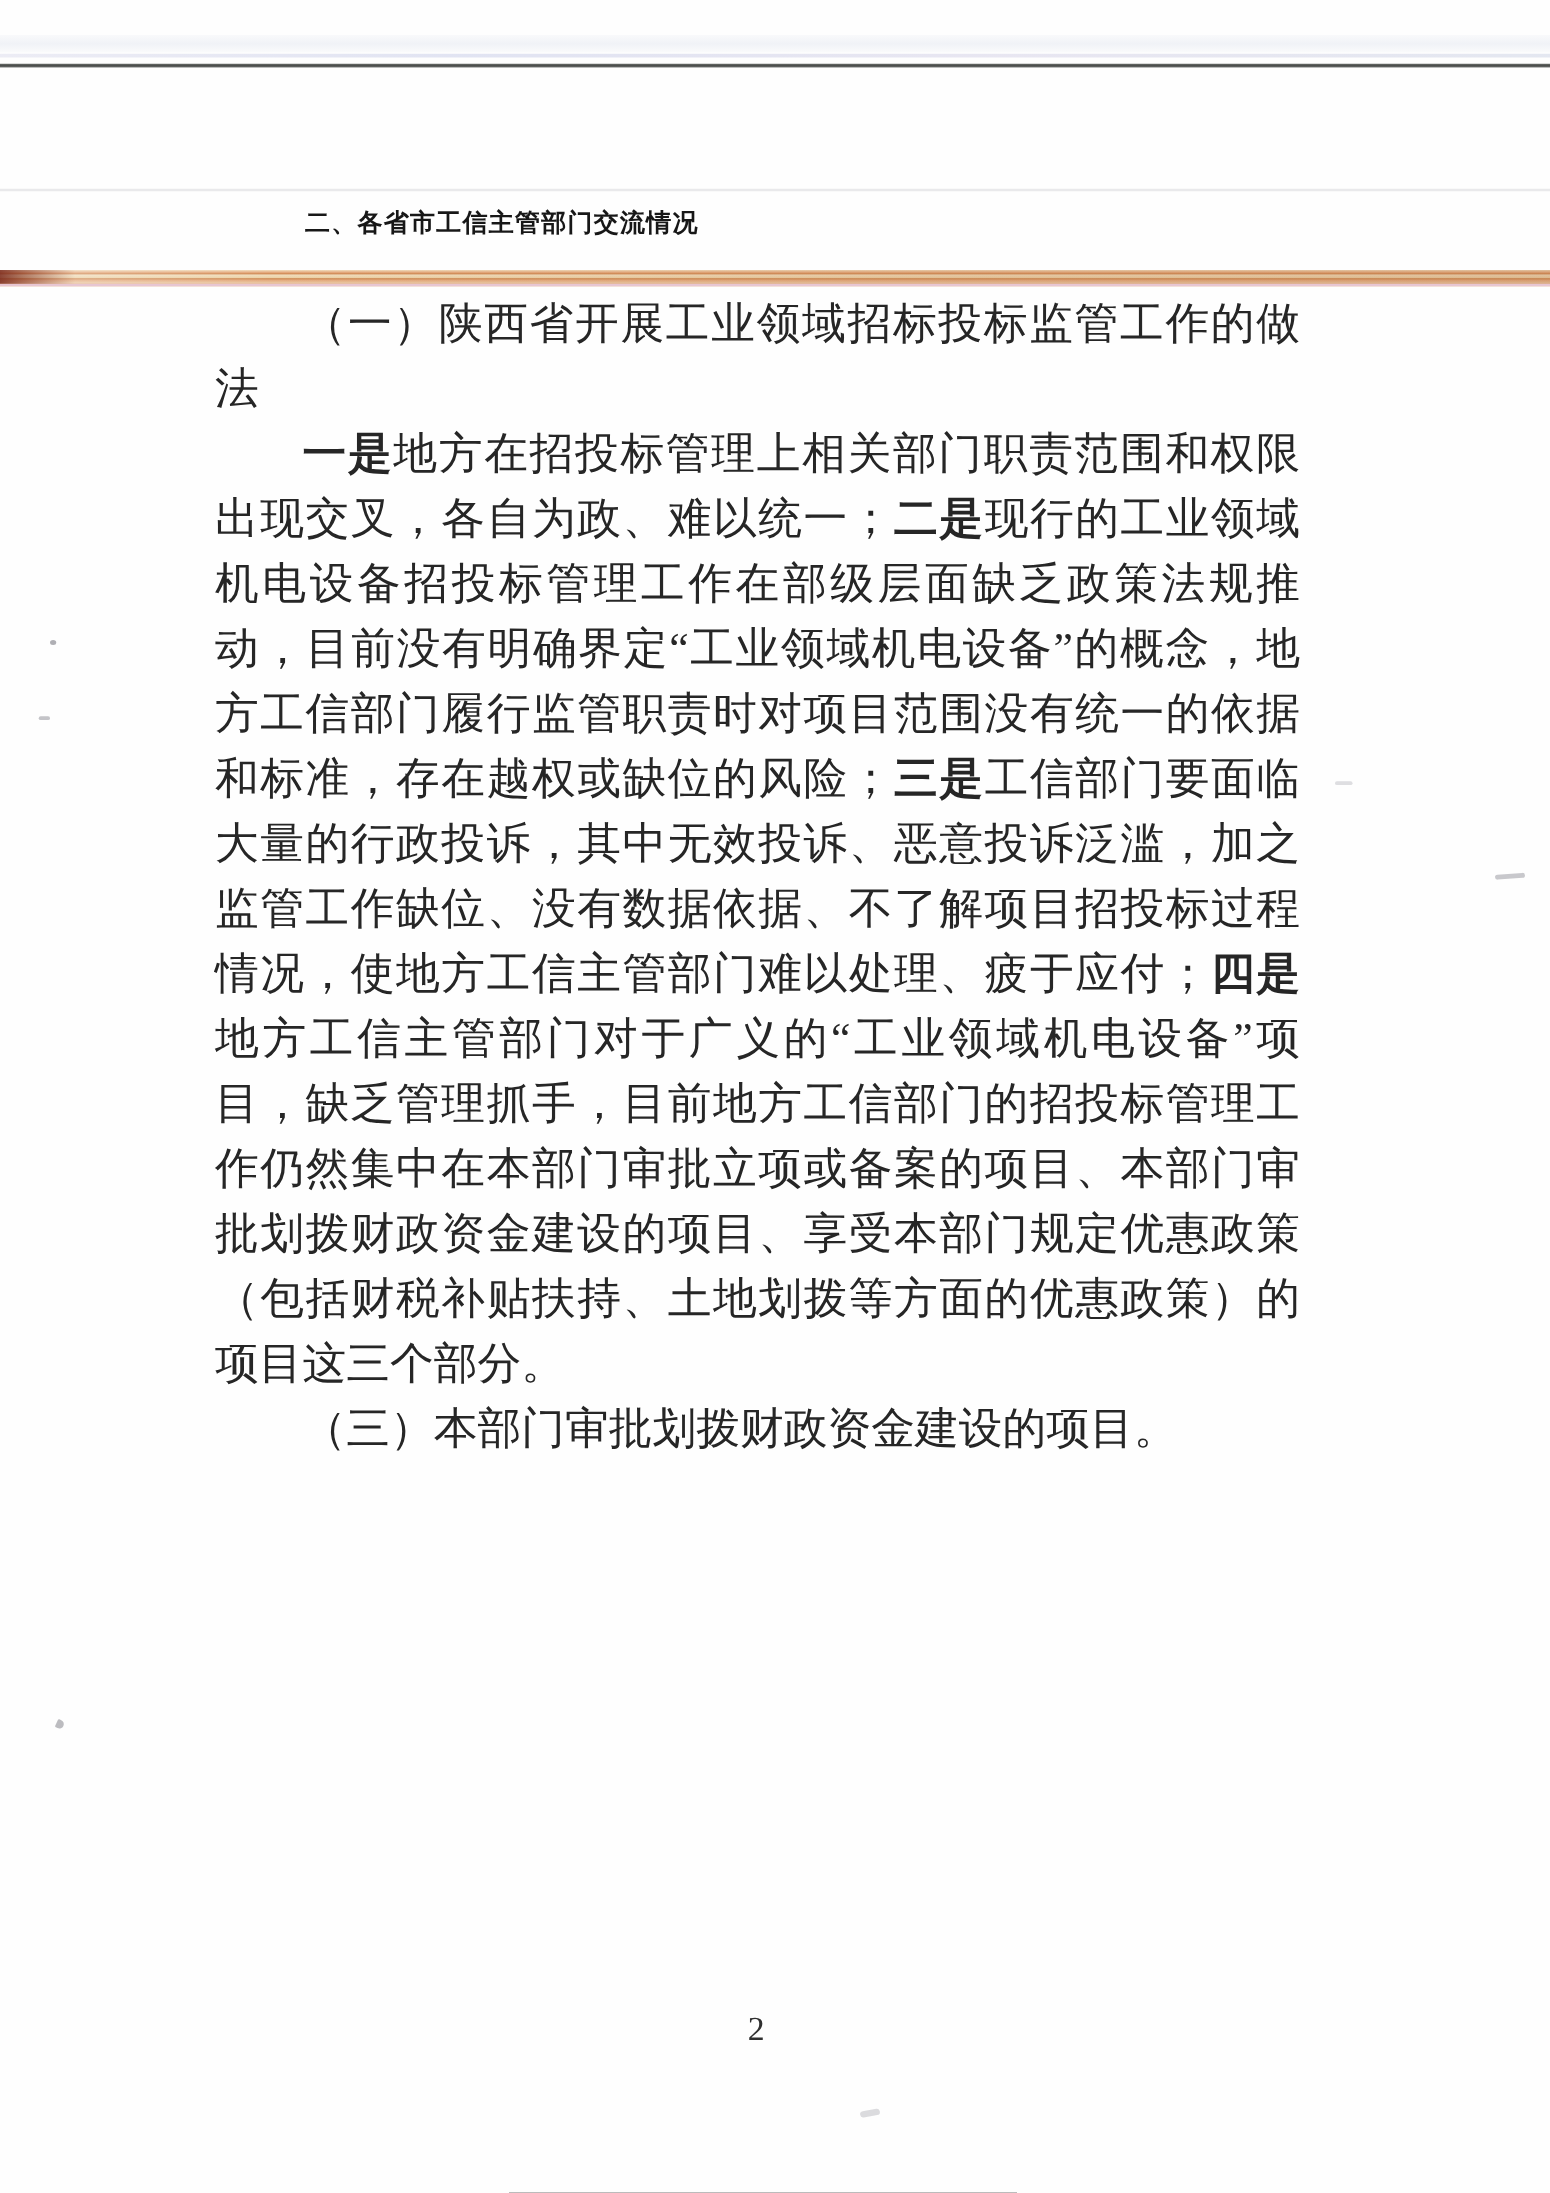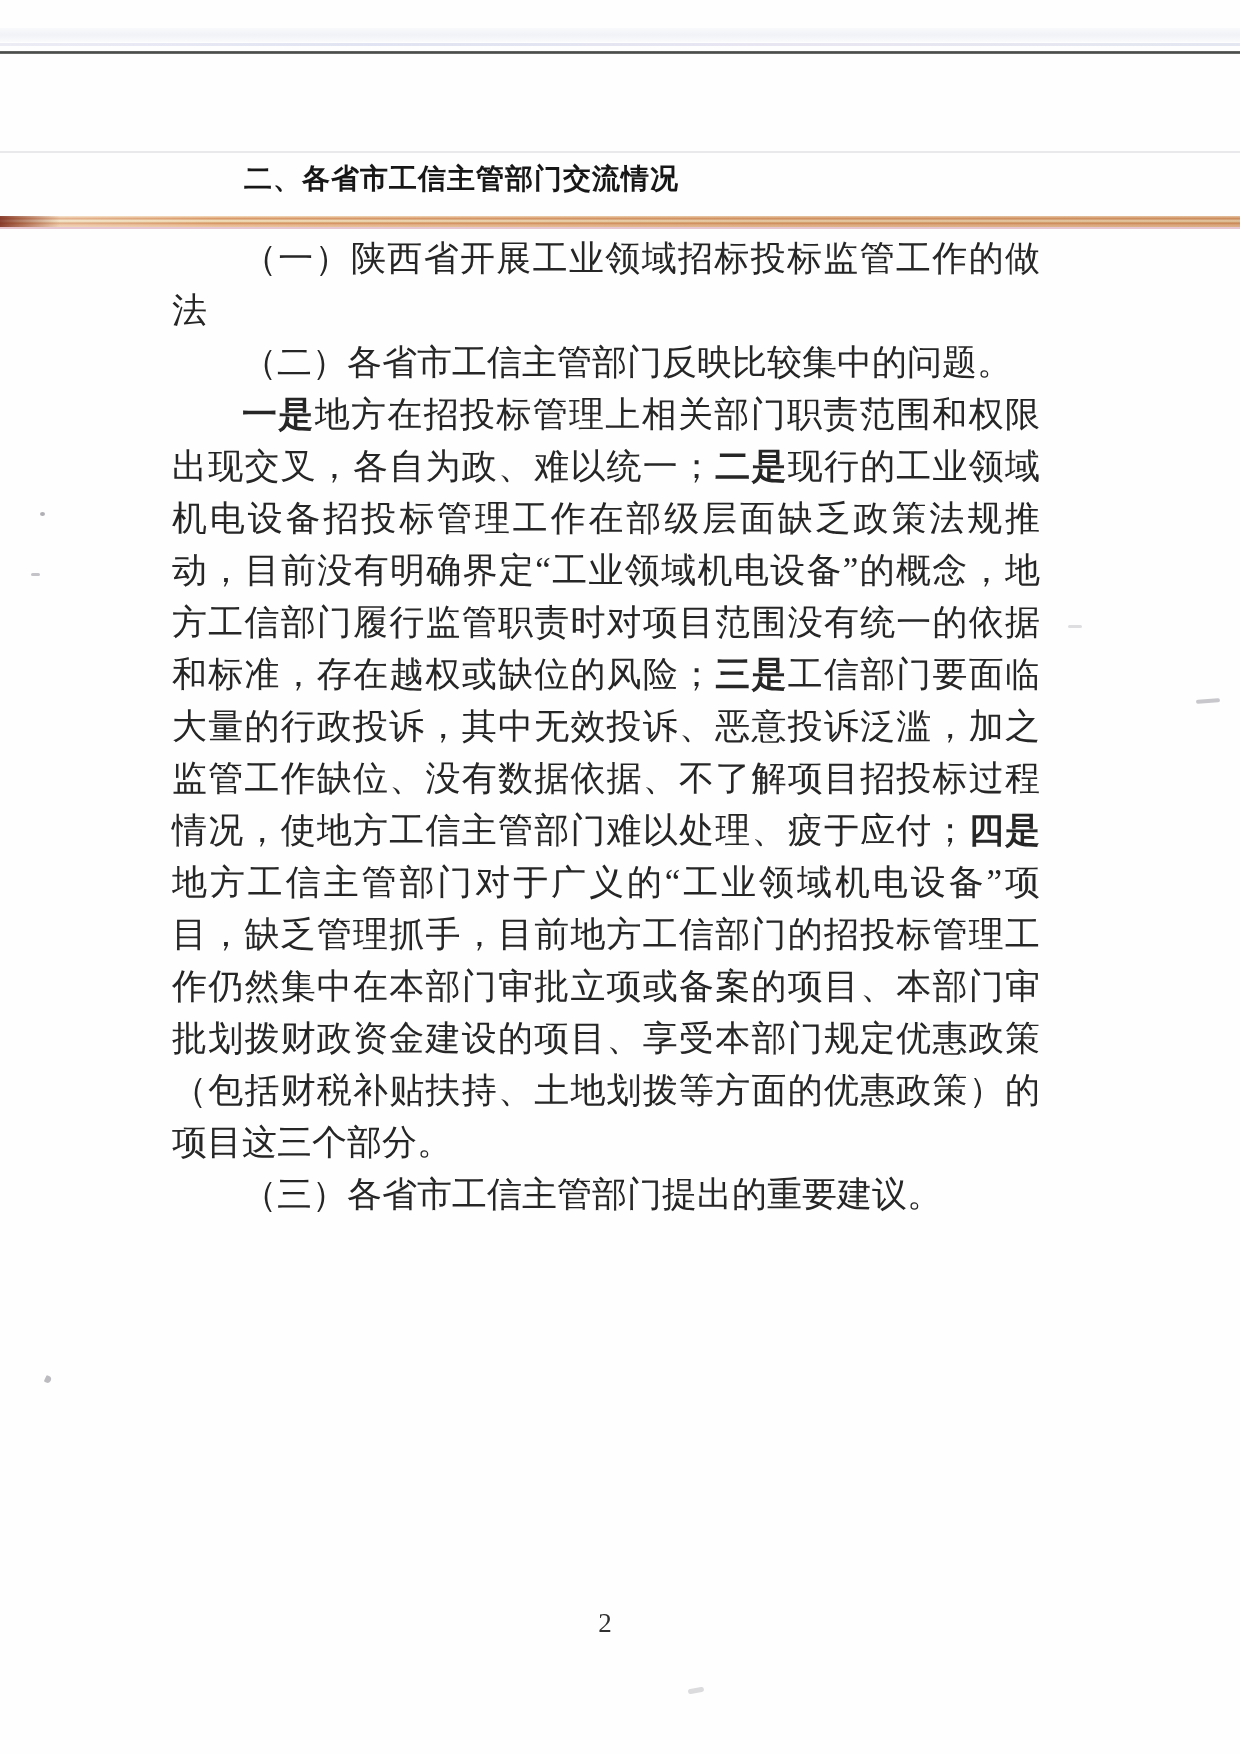--- a/index.html
+++ b/index.html
@@ -28,21 +28,21 @@
   }
   .line-faint {
     position: absolute; left: 0; top: 151px; width: 1240px; height: 2px;
     background: #e4e4e6; opacity: 0.8;
   }
   
   .heading {
     position: absolute; left: 244px; top: 156px; margin: 0;
     font-family: "Liberation Sans", "DejaVu Sans", sans-serif;
     font-weight: 700;
-    font-size: 28px;
+    font-size: 20px;
     line-height: 46px;
     letter-spacing: 1px;
     color: #171717;
     white-space: nowrap;
   }
   
   .divider {
     position: absolute; left: 0; top: 216px; width: 1240px; height: 11px;
     background:
       linear-gradient(180deg,
@@ -96,23 +96,22 @@
   <div class="line-lavender"></div>
   <div class="line-top"></div>
   <div class="line-faint"></div>
 
   <h1 class="heading">二、各省市工信主管部门交流情况</h1>
 
   <div class="divider"></div>
 
   <div class="body">
     <p class="para"><span class="seg">（一）陕西省开展工业领域招标投标监管工作的做法</span></p>
-    <p class="para"><span class="seg">（二）各省市工信主管部门反映比较集中的问题。</span></p>
     <p class="para"><span class="seg seg-bold">一是</span><span class="seg">地方在招投标管理上相关部门职责范围和权限出现交叉，各自为政、难以统一；</span><span class="seg seg-bold">二是</span><span class="seg">现行的工业领域机电设备招投标管理工作在部级层面缺乏政策法规推动，目前没有明确界定“工业领域机电设备”的概念，地方工信部门履行监管职责时对项目范围没有统一的依据和标准，存在越权或缺位的风险；</span><span class="seg seg-bold">三是</span><span class="seg">工信部门要面临大量的行政投诉，其中无效投诉、恶意投诉泛滥，加之监管工作缺位、没有数据依据、不了解项目招投标过程情况，使地方工信主管部门难以处理、疲于应付；</span><span class="seg seg-bold">四是</span><span class="seg">地方工信主管部门对于广义的“工业领域机电设备”项目，缺乏管理抓手，目前地方工信部门的招投标管理工作仍然集中在本部门审批立项或备案的项目、本部门审批划拨财政资金建设的项目、享受本部门规定优惠政策（包括财税补贴扶持、土地划拨等方面的优惠政策）的项目这三个部分。</span></p>
-    <p class="para"><span class="seg">（三）各省市工信主管部门提出的重要建议。</span></p>
+    <p class="para"><span class="seg">（三）本部门审批划拨财政资金建设的项目。</span></p>
   </div>
 
   <div class="page-number">2</div>
 
   <span class="speck sp1"></span>
   <span class="speck sp2"></span>
   <span class="speck sp3"></span>
   <span class="speck sp4"></span>
   <span class="speck sp5"></span>
   <span class="speck sp6"></span>

